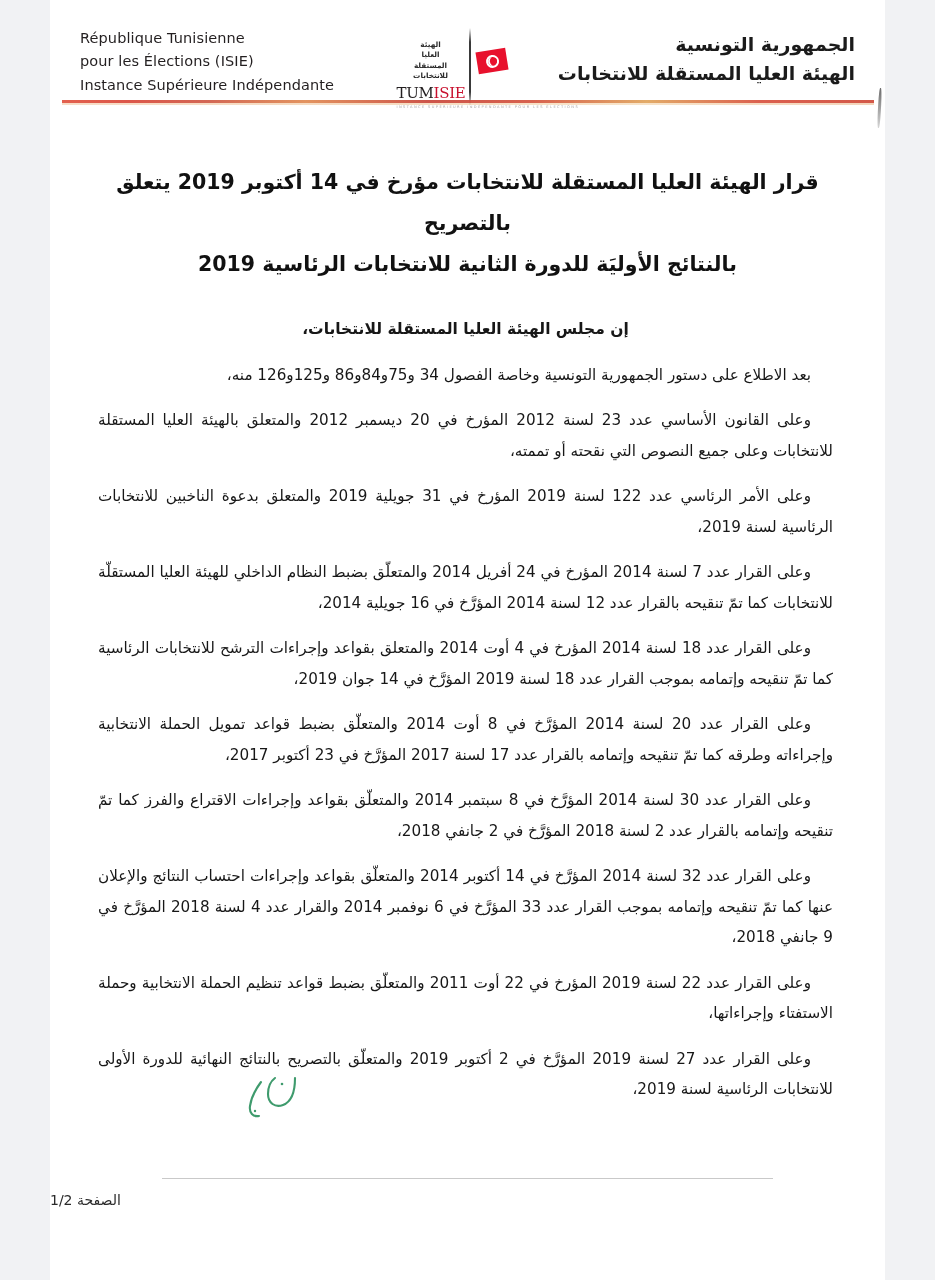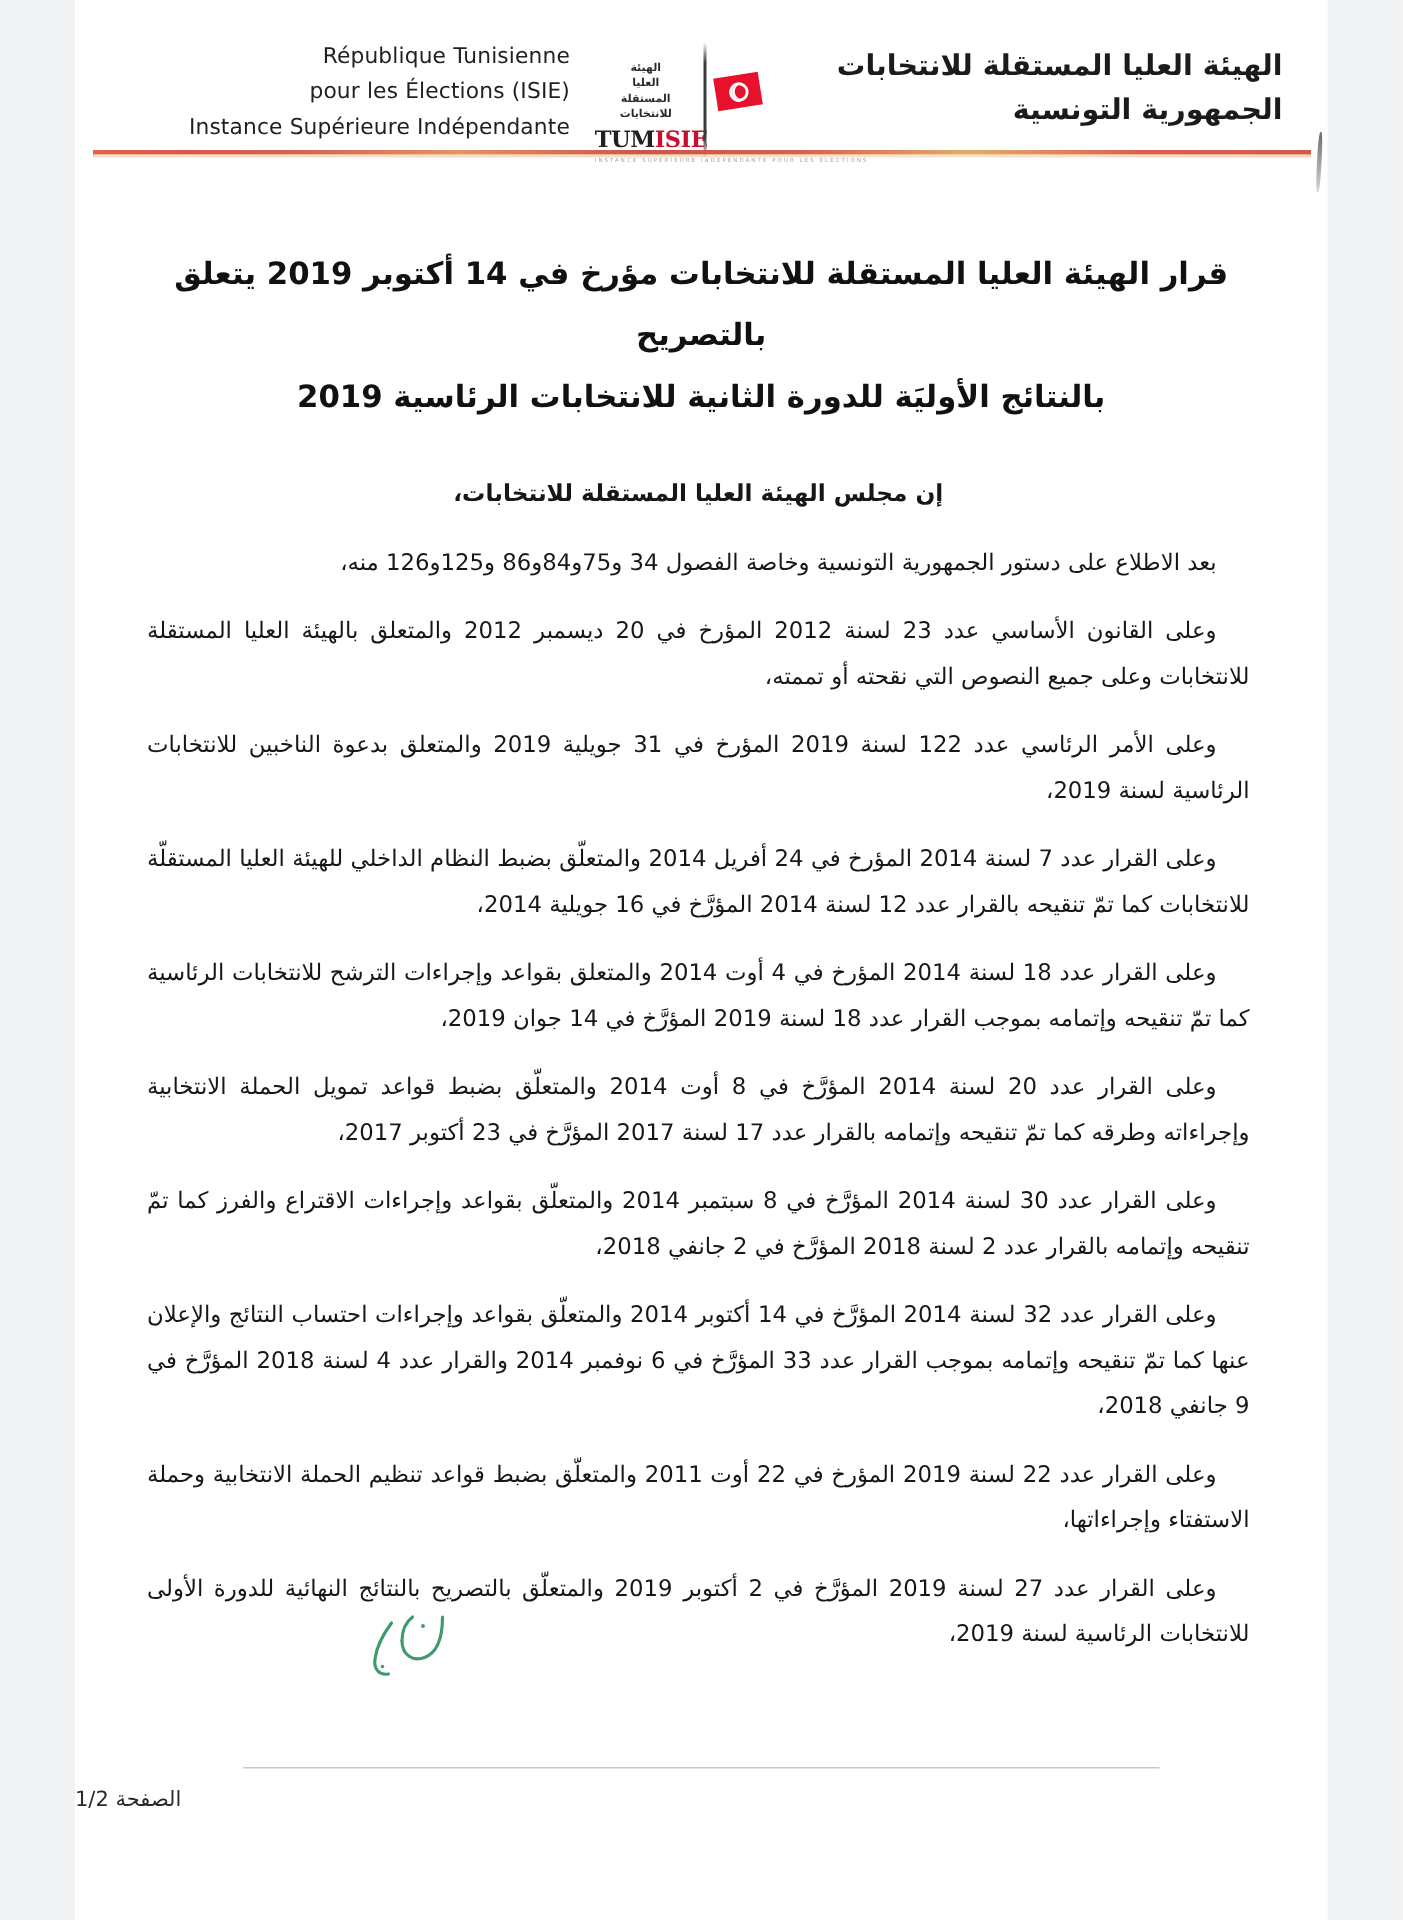--- a/index.html
+++ b/index.html
@@ -35,21 +35,20 @@
     position: relative;
     height: 100px;
     padding: 22px 30px 0 30px;
     box-sizing: border-box;
     display: flex;
     align-items: flex-start;
     justify-content: space-between;
   }
   .fr-block {
     width: 300px;
-    text-align: right;
     padding-top: 5px;
   }
   .fr-line {
     font-family: "DejaVu Sans", "Liberation Sans", sans-serif;
     font-size: 14.5px;
     color: #231f20;
     line-height: 1.62;
     white-space: nowrap;
     letter-spacing: .1px;
   }
@@ -74,21 +73,21 @@
     line-height: 1.42;
     text-align: center;
     direction: rtl;
     font-weight: 700;
     white-space: nowrap;
   }
   .logo-word {
     margin-top: 3px;
     font-family: "DejaVu Serif", "Liberation Serif", serif;
     font-size: 15px;
-    font-weight: 700;
+    font-weight: 400;
     letter-spacing: -.3px;
     color: #231f20;
     text-align: center;
   }
   .logo-word .isie { color: #c8102e; }
   .logo-sub {
     margin-top: 2px;
     font-size: 3.6px;
     letter-spacing: 1.4px;
     color: #a9a6a6;
@@ -270,22 +269,22 @@
           <div class="logo-sub">INSTANCE SUPÉRIEURE INDÉPENDANTE POUR LES ÉLECTIONS</div>
         </div>
         <div class="logo-divider"></div>
         <div class="flag">
           <div class="flag-disc"></div>
           <div class="flag-crescent"></div>
         </div>
       </div>
 
       <div class="ar-block">
+        <div class="ar-line">الجمهورية التونسية</div>
         <div class="ar-line">الهيئة العليا المستقلة للانتخابات</div>
-        <div class="ar-line">الجمهورية التونسية</div>
       </div>
     </div>
 
     <div class="rule"></div>
     <div class="rule-shadow"></div>
     <div class="pen-stroke"></div>
 
     <div class="title">
       <span>قرار الهيئة العليا المستقلة للانتخابات مؤرخ في 14 أكتوبر 2019 يتعلق بالتصريح</span><br>
       <span>بالنتائج الأوليَة للدورة الثانية للانتخابات الرئاسية 2019</span>

